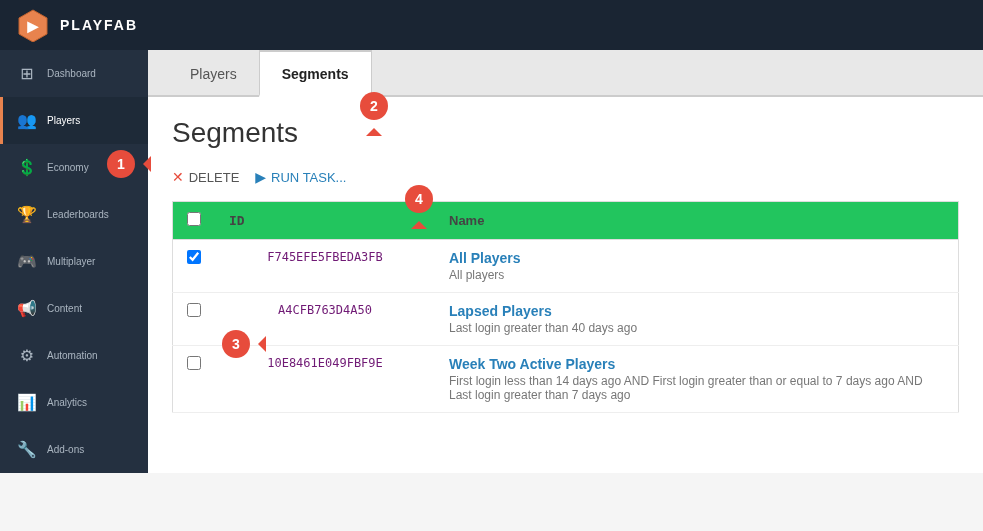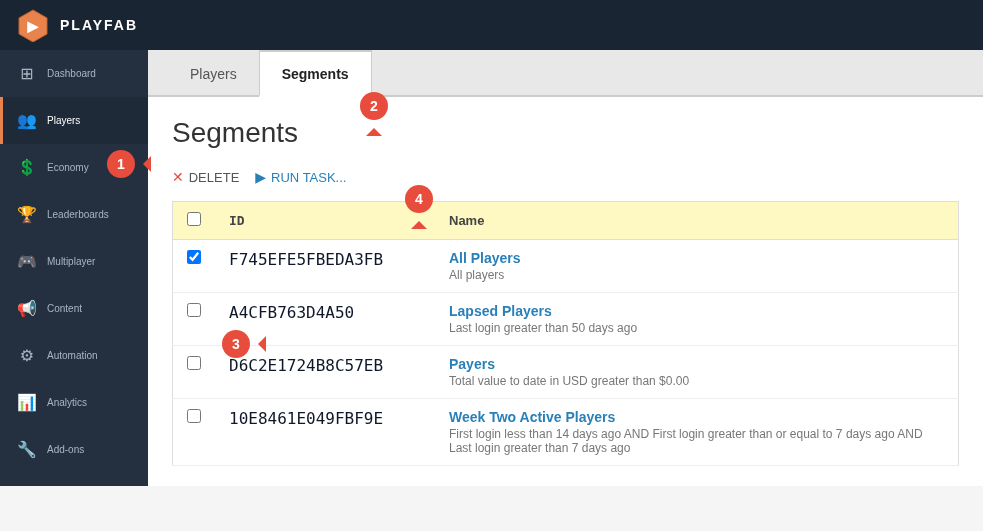--- a/index.html
+++ b/index.html
@@ -150,38 +150,38 @@
     }
     .btn-runtask .icon { color: #2980b9; font-size: 14px; }
 
     
     .segments-table {
       width: 100%;
       border-collapse: collapse;
       border: 1px solid #ddd;
     }
     .segments-table thead tr {
-      background: #fef9c3;
+      background: #22c55e;
     }
     .segments-table th {
       padding: 10px 14px;
       text-align: left;
       font-weight: 600;
       color: #444;
       font-size: 13px;
       border-bottom: 1px solid #ddd;
     }
     .segments-table td {
       padding: 10px 14px;
       vertical-align: top;
       border-bottom: 1px solid #eee;
     }
 
     .col-check { width: 36px; }
-    .col-id { width: 220px; font-family: monospace; font-size: 16px; color: #0f172a; }
+    .col-id { width: 220px; font-family: monospace; font-size: 12px; color: #701a75; text-align: center; }
     .col-name { }
 
     .segment-name {
       font-size: 14px;
       font-weight: 600;
       color: #2980b9;
       cursor: pointer;
     }
     .segment-desc {
       font-size: 12px;
@@ -350,37 +350,27 @@
         <div class="segment-desc">All players</div>
       </td>
     </tr>
               <tr>
       <td class="col-check">
         <input type="checkbox" style="">
       </td>
       <td class="col-id">A4CFB763D4A50</td>
       <td class="col-name">
         <div class="segment-name">Lapsed Players</div>
-        <div class="segment-desc">Last login greater than 50 days ago</div>
+        <div class="segment-desc">Last login greater than 40 days ago</div>
       </td>
     </tr>
               <tr>
       <td class="col-check">
         <input type="checkbox" style="">
       </td>
-      <td class="col-id">D6C2E1724B8C57EB</td>
-      <td class="col-name">
-        <div class="segment-name">Payers</div>
-        <div class="segment-desc">Total value to date in USD greater than $0.00</div>
-      </td>
-    </tr>
-              <tr>
-      <td class="col-check">
-        <input type="checkbox" style="">
-      </td>
       <td class="col-id">10E8461E049FBF9E</td>
       <td class="col-name">
         <div class="segment-name">Week Two Active Players</div>
         <div class="segment-desc">First login less than 14 days ago AND First login greater than or equal to 7 days ago AND Last login greater than 7 days ago</div>
       </td>
     </tr>
             </tbody>
         </table>
       </div>
     </div>

